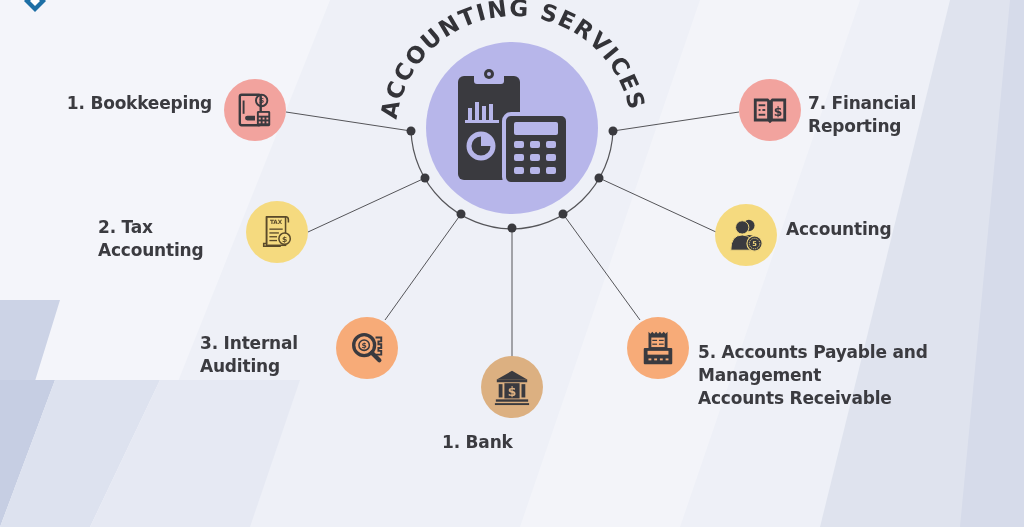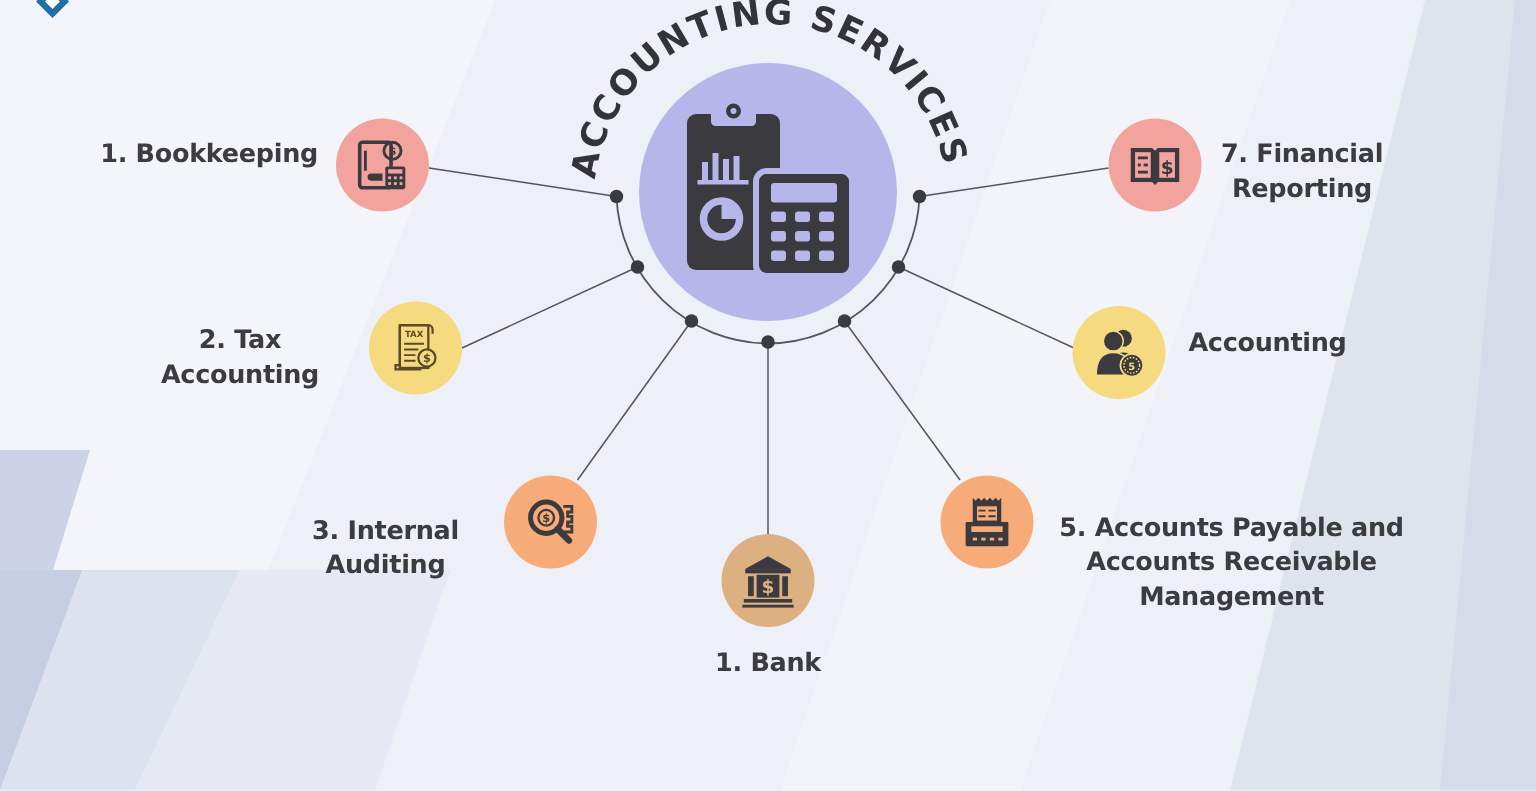--- a/index.html
+++ b/index.html
@@ -15,21 +15,21 @@
   .label {
     position: absolute;
     color: #3b3b40;
     font-weight: bold;
     font-size: 17px;
     line-height: 23px;
     letter-spacing: -0.2px;
   }
   .label span { display: block; white-space: nowrap; }
   .l-right { text-align: left; }
-  .l-center { text-align: center; }
+  .l-center { text-align: left; }
   .icon-circle {
     position: absolute;
     width: 62px; height: 62px;
     border-radius: 50%;
     display: flex; align-items: center; justify-content: center;
   }
   .icon-circle svg { width: 38px; height: 38px; }
   .hub {
     position: absolute;
     left: 426px; top: 42px;
@@ -172,21 +172,21 @@
 
   <div class="icon-circle" style="left:336px;top:317px;background:#f7ab78;">
     <svg viewBox="0 0 40 40">
       <circle cx="17" cy="17" r="11" fill="none" stroke="#3a3a3f" stroke-width="3.5"></circle>
       <circle cx="17" cy="17" r="5.5" fill="none" stroke="#3a3a3f" stroke-width="1.6"></circle>
       <text x="17" y="20" font-size="8" font-weight="bold" text-anchor="middle" fill="#3a3a3f" font-family="'DejaVu Sans',sans-serif">$</text>
       <path d="M29,9 h6 v4 h-3 v3 h3 v4 h-3 v3 h3 v4 h-6" fill="none" stroke="#3a3a3f" stroke-width="2"></path>
       <line x1="25" y1="25" x2="33" y2="33" stroke="#3a3a3f" stroke-width="4.5" stroke-linecap="round"></line>
     </svg>
   </div>
-  <div class="label l-center" style="left:200px;top:343px;width:114px;">
+  <div class="label l-center" style="left:200px;top:332px;width:114px;">
     <span>3. Internal</span>
     <span>Auditing</span>
   </div>
 
   <div class="icon-circle" style="left:481px;top:356px;background:#dcb081;">
     <svg viewBox="0 0 40 40">
       <polygon points="20,3 36,12 4,12" fill="#3a3a3f"></polygon>
       <rect x="4" y="12" width="32" height="3" fill="#3a3a3f"></rect>
       <rect x="6" y="17" width="4" height="14" fill="#3a3a3f"></rect>
       <rect x="30" y="17" width="4" height="14" fill="#3a3a3f"></rect>
@@ -215,22 +215,22 @@
       <g fill="#f7ab78">
           <rect x="10" y="31" width="3" height="2"></rect>
           <rect x="16" y="31" width="3" height="2"></rect>
           <rect x="22" y="31" width="3" height="2"></rect>
           <rect x="28" y="31" width="3" height="2"></rect>
         </g>
     </svg>
   </div>
   <div class="label l-center" style="left:698px;top:341px;width:246px;">
     <span>5. Accounts Payable and</span>
+    <span>Management</span>
     <span>Accounts Receivable</span>
-    <span>Management</span>
   </div>
 
   <div class="icon-circle" style="left:715px;top:204px;background:#f5da7f;">
     <svg viewBox="0 0 40 40">
       <circle cx="23" cy="10" r="6" fill="#3a3a3f"></circle>
       <path d="M14,34 q0,-14 9,-14 q9,0 9,14z" fill="#3a3a3f"></path>
       <circle cx="16" cy="12" r="7" fill="#3a3a3f" stroke="#f5da7f" stroke-width="1"></circle>
       <path d="M4,36 q0,-16 12,-16 q12,0 12,16z" fill="#3a3a3f" stroke="#f5da7f" stroke-width="1"></path>
       <circle cx="29" cy="29" r="8" fill="#3a3a3f" stroke="#f5da7f" stroke-width="1.2"></circle>
       <circle cx="29" cy="29" r="5.5" fill="none" stroke="#f5da7f" stroke-width="1" stroke-dasharray="1.2,1"></circle>

